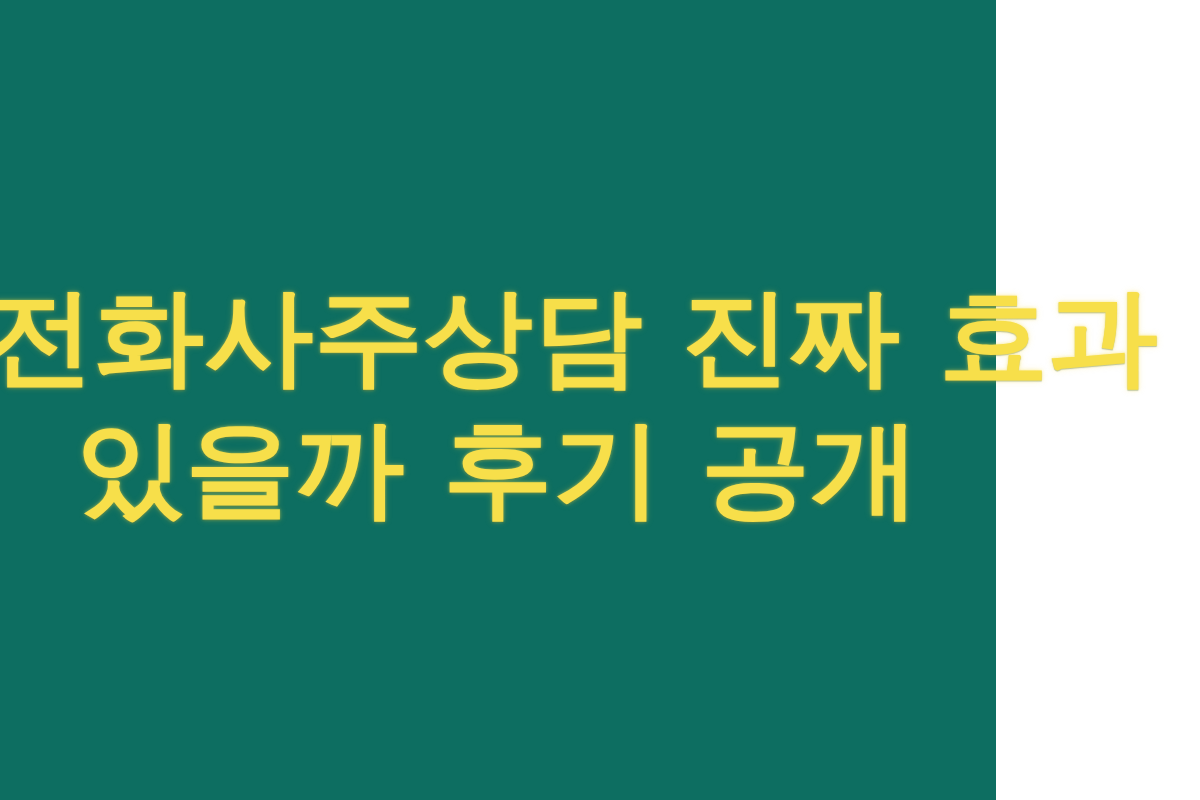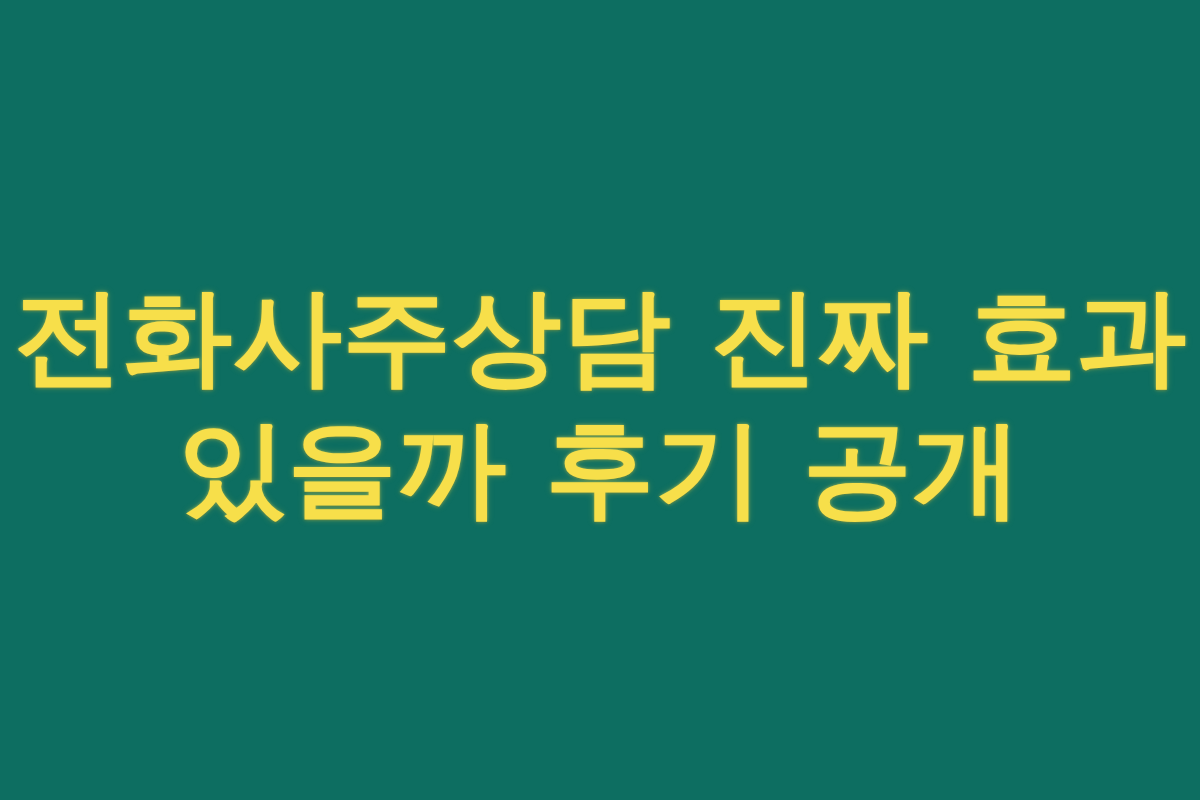--- a/index.html
+++ b/index.html
@@ -10,21 +10,21 @@
 
   body {
     width: 1200px;
     height: 800px;
     overflow: hidden;
     font-family: "Liberation Sans", "DejaVu Sans", sans-serif;
   }
 
   #banner {
     position: relative;
-    width: 1200px;
+    width: 996px;
     height: 800px;
     background: #0D6E61;
     display: flex;
     flex-direction: column;
     align-items: center;
     justify-content: center;
     box-sizing: border-box;
   }
 
   #headline {

